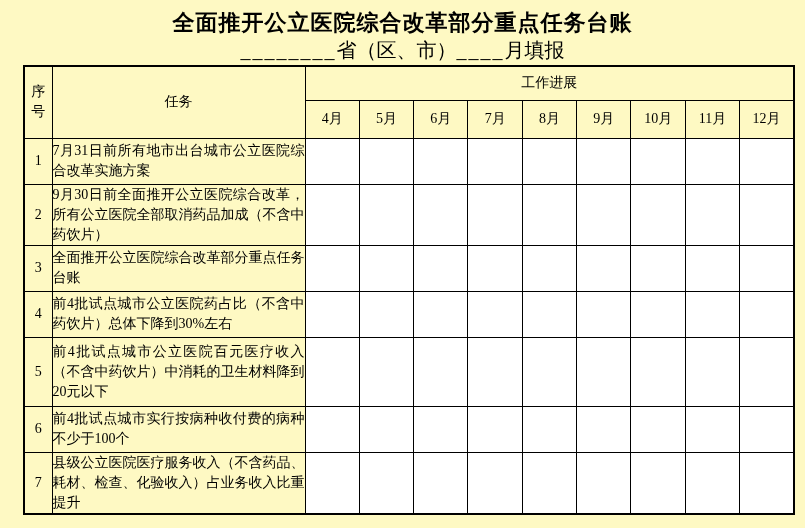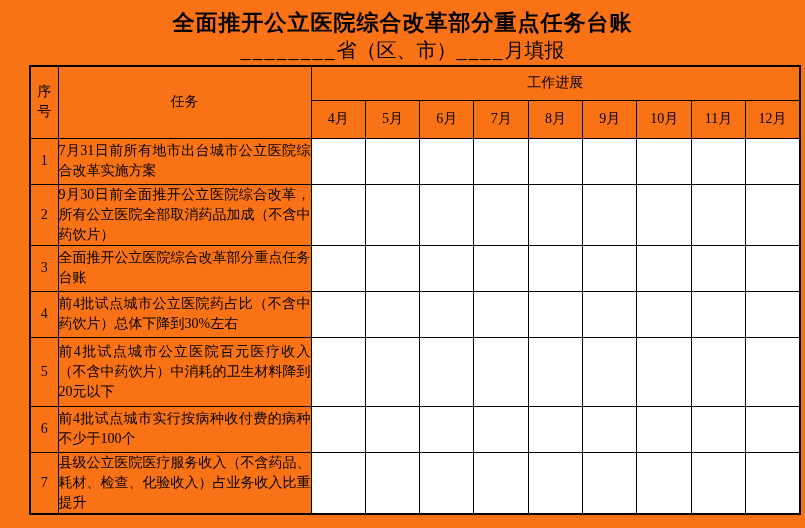--- a/index.html
+++ b/index.html
@@ -3,21 +3,21 @@
 <meta charset="utf-8">
 <style>
   html, body {
     margin: 0;
     padding: 0;
     background: #ffffff;
   }
   .page {
     width: 805px;
     height: 528px;
-    background: #f97316;
+    background: #fef9c3;
     box-sizing: border-box;
     overflow: hidden;
     font-family: "Liberation Serif", serif;
     color: #000000;
   }
   .doc-title {
     text-align: center;
     font-size: 22px;
     font-weight: bold;
     font-family: "Liberation Serif", serif;
@@ -33,21 +33,21 @@
     margin-bottom: 4px;
     white-space: nowrap;
   }
   .doc-subtitle .blank {
     letter-spacing: 2px;
   }
   table.task-table {
     border-collapse: collapse;
     table-layout: fixed;
     width: 772px;
-    margin-left: 29px;
+    margin-left: 23px;
     border: 2px solid #000000;
   }
   table.task-table th,
   table.task-table td {
     border: 1px solid #000000;
     font-size: 14px;
     font-weight: normal;
     vertical-align: middle;
     padding: 0;
     box-sizing: border-box;

